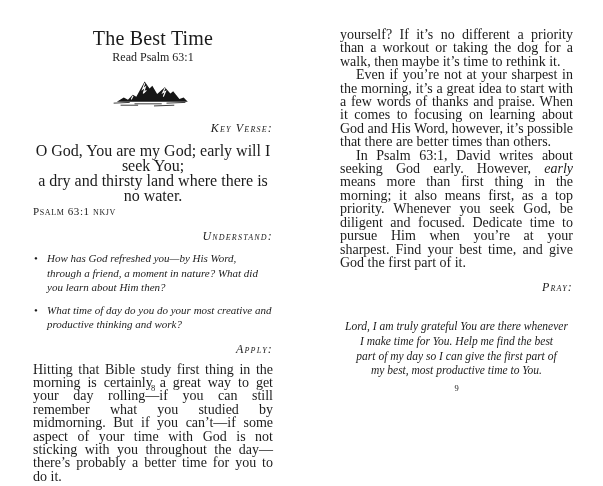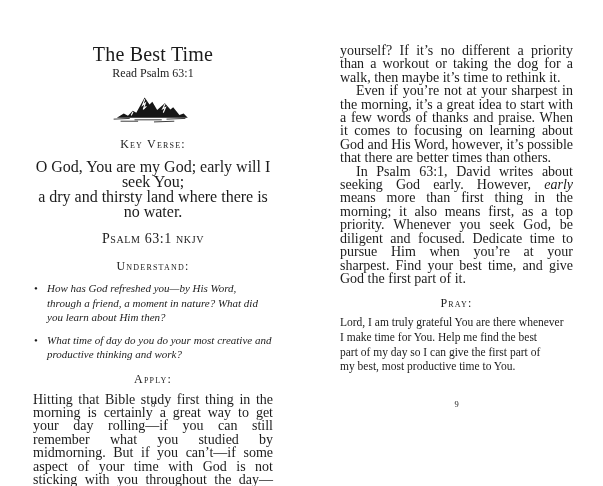--- a/index.html
+++ b/index.html
@@ -11,21 +11,21 @@
     position: relative;
     width: 603px;
     height: 486px;
     background: #ffffff;
     color: #1b1b1b;
     font-family: "Liberation Serif", "DejaVu Serif", serif;
     overflow: hidden;
   }
   .page {
     position: absolute;
-    top: 16px;
+    top: 0;
     height: 412px;
   }
   .page-left  { left: 33px;  width: 240px; }
   .page-right { left: 340px; width: 233px; }
 
   .page-title {
     margin-top: 27px;
     font-size: 20px;
     line-height: 23px;
     text-align: center;
@@ -36,39 +36,39 @@
     font-size: 12px;
     text-align: center;
   }
   .icon-wrap {
     margin-top: 11px;
     text-align: center;
     height: 32px;
   }
   .section-heading {
     font-size: 12px;
-    text-align: center;
+    text-align: right;
     font-variant: small-caps;
     letter-spacing: 1.2px;
+    font-style: italic;
   }
   .h-keyverse   { margin-top: 13px; }
   .h-understand { margin-top: 12px; }
   .h-apply      { margin-top: 10px; }
   .h-pray       { margin-top: 11px; }
 
   .verse {
     margin-top: 7px;
     font-size: 16px;
     line-height: 15px;
     text-align: center;
   }
   .verse-ref {
-    margin-top: 12px;
-    font-size: 14px;
-    text-align: center;
+    margin-top: 2px;
+    font-size: 11px;
     font-variant: small-caps;
     letter-spacing: 0.6px;
   }
 
   .bullet-list {
     margin: 7px 0 0 0;
     padding: 0;
     list-style: none;
   }
   .bullet-item {
@@ -92,24 +92,25 @@
     font-size: 14px;
     line-height: 13.4px;
     text-align: justify;
     margin: 0;
   }
   .first-par { margin-top: 6px; }
   .indent { text-indent: 16px; }
   .page-right .body-par:first-child { margin-top: 28px; }
 
   .prayer {
-    margin-top: 4px;
+    margin-top: 24px;
+    font-style: italic;
     font-size: 11.5px;
     line-height: 14.6px;
-    text-align: left;
+    text-align: center;
   }
 
   .page-number {
     position: absolute;
     bottom: 19px;
     left: 0;
     width: 100%;
     text-align: center;
     font-size: 8.5px;
   }

